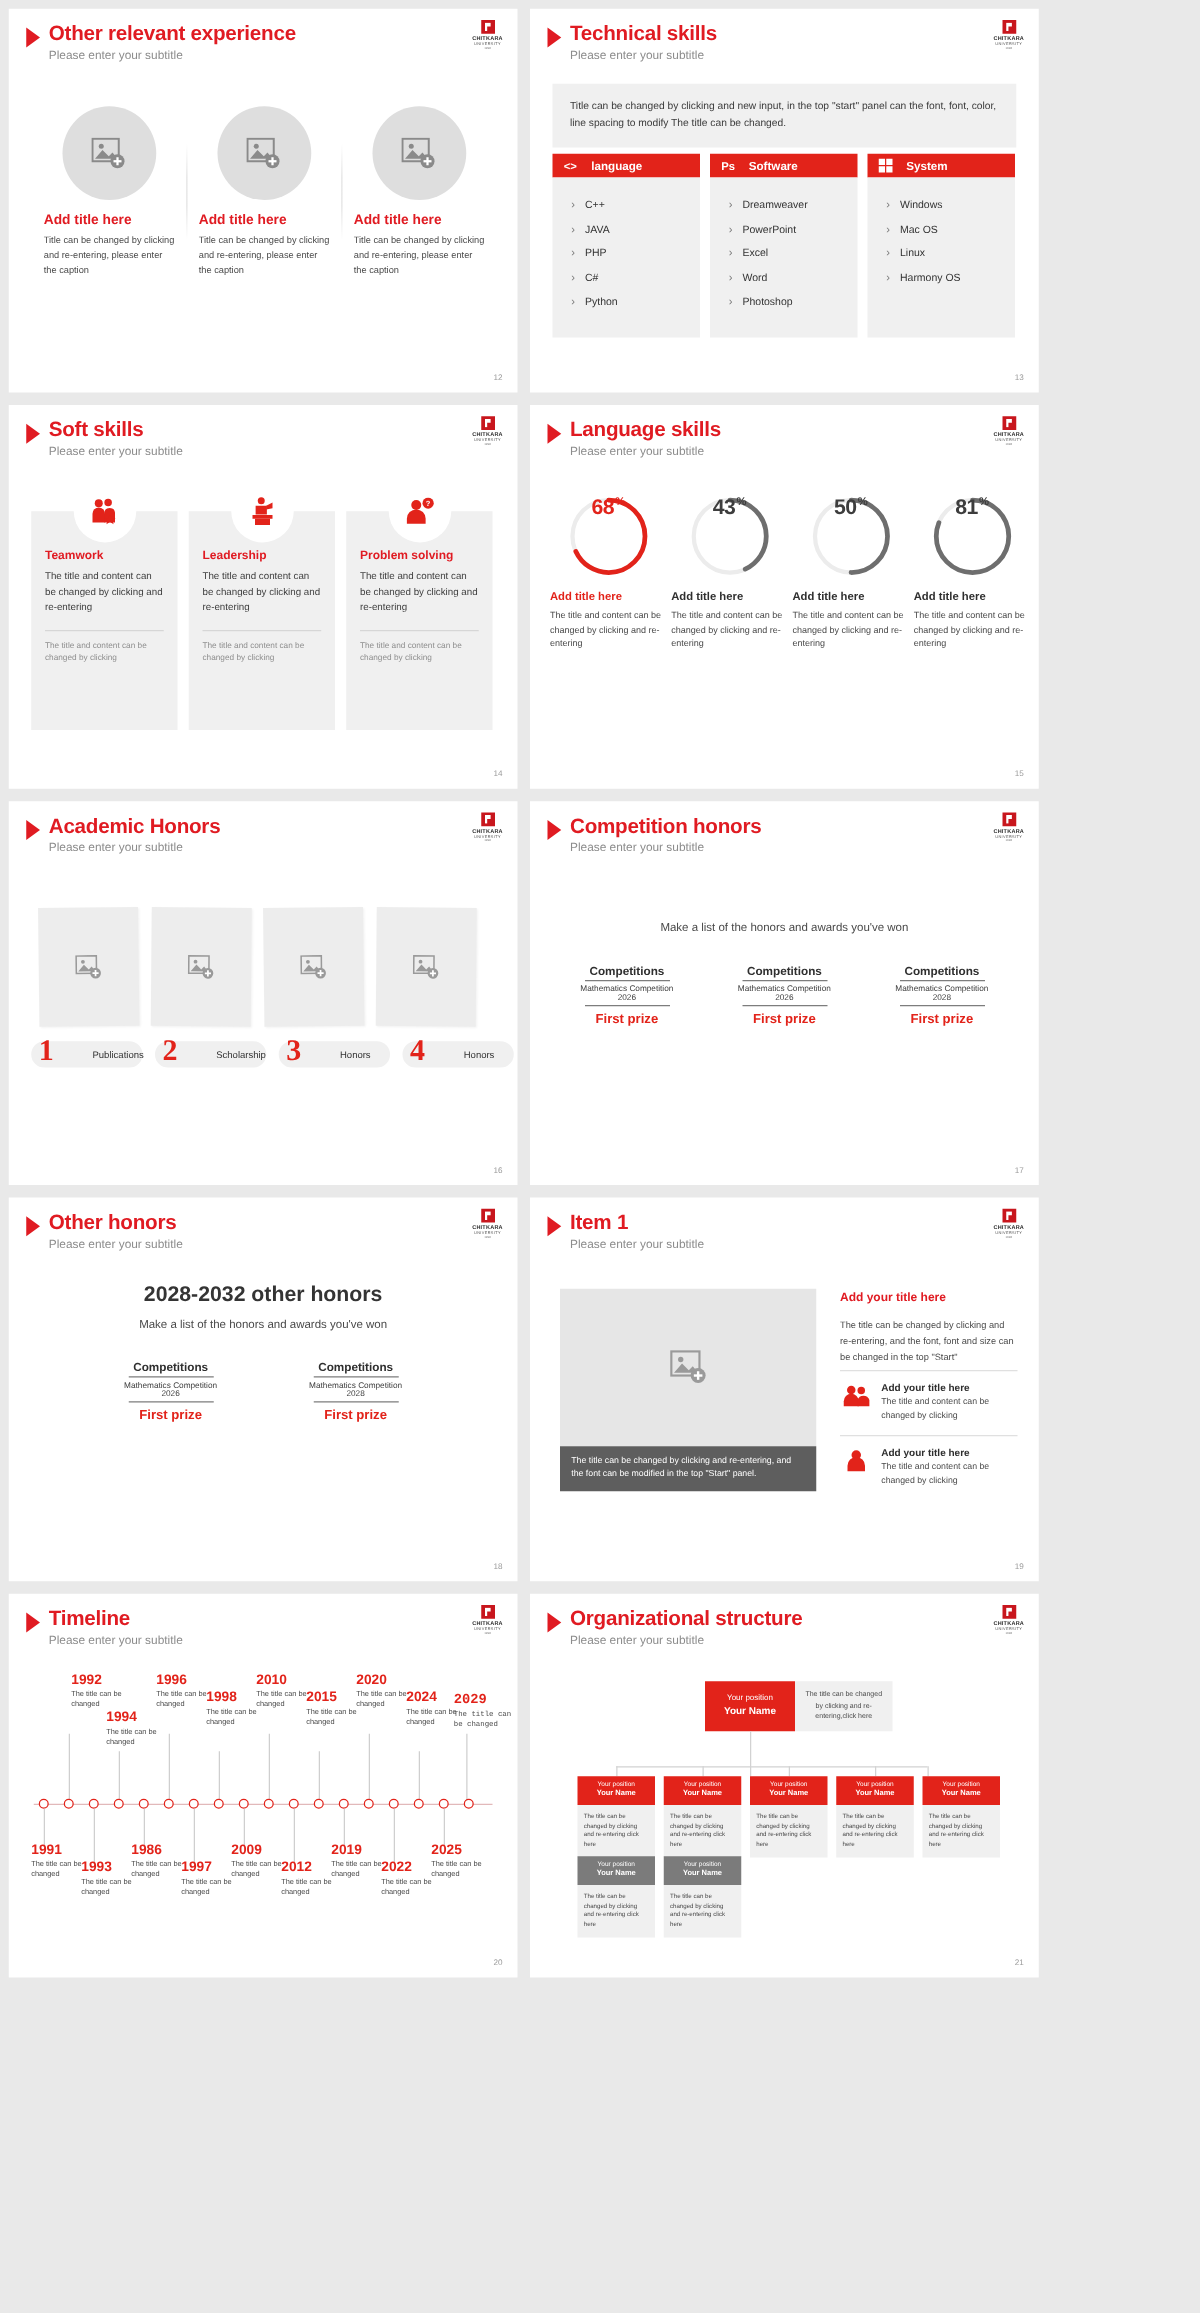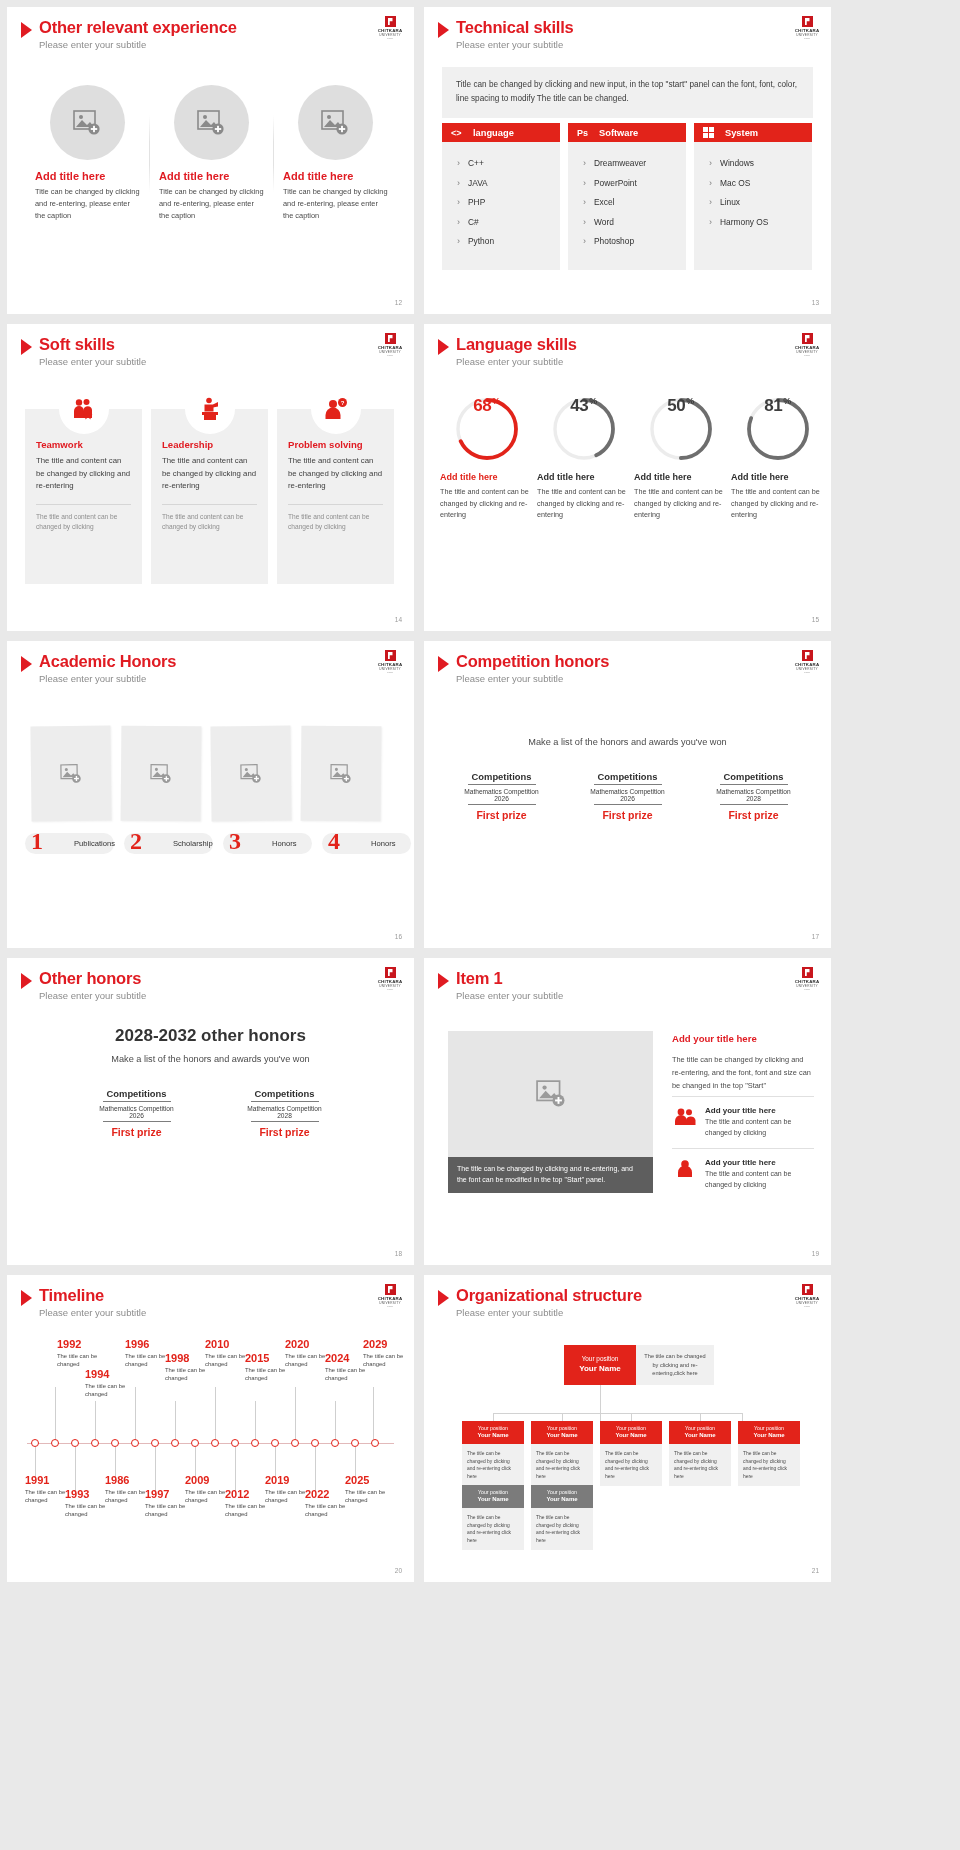--- a/index.html
+++ b/index.html
@@ -812,21 +812,21 @@
           <p class="tl-tx">The title can be changed</p>
         </div>
       <div class="tl-lab" style="left:266px;top:4px;">
           <p class="tl-yr">2020</p>
           <p class="tl-tx">The title can be changed</p>
         </div>
       <div class="tl-lab" style="left:306px;top:18px;">
           <p class="tl-yr">2024</p>
           <p class="tl-tx">The title can be changed</p>
         </div>
-      <div class="tl-lab" style="left:344px;top:4px;">
+      <div class="tl-lab" style="left:344px;top:20px;font-family:Liberation Mono, monospace;">
           <p class="tl-yr">2029</p>
           <p class="tl-tx">The title can be changed</p>
         </div>
 
       <div class="tl-stem" style="left:36px;top:52px;height:56px;"></div>
       <div class="tl-stem" style="left:76px;top:66px;height:42px;"></div>
       <div class="tl-stem" style="left:116px;top:52px;height:56px;"></div>
       <div class="tl-stem" style="left:156px;top:66px;height:42px;"></div>
       <div class="tl-stem" style="left:196px;top:52px;height:56px;"></div>
       <div class="tl-stem" style="left:236px;top:66px;height:42px;"></div>

